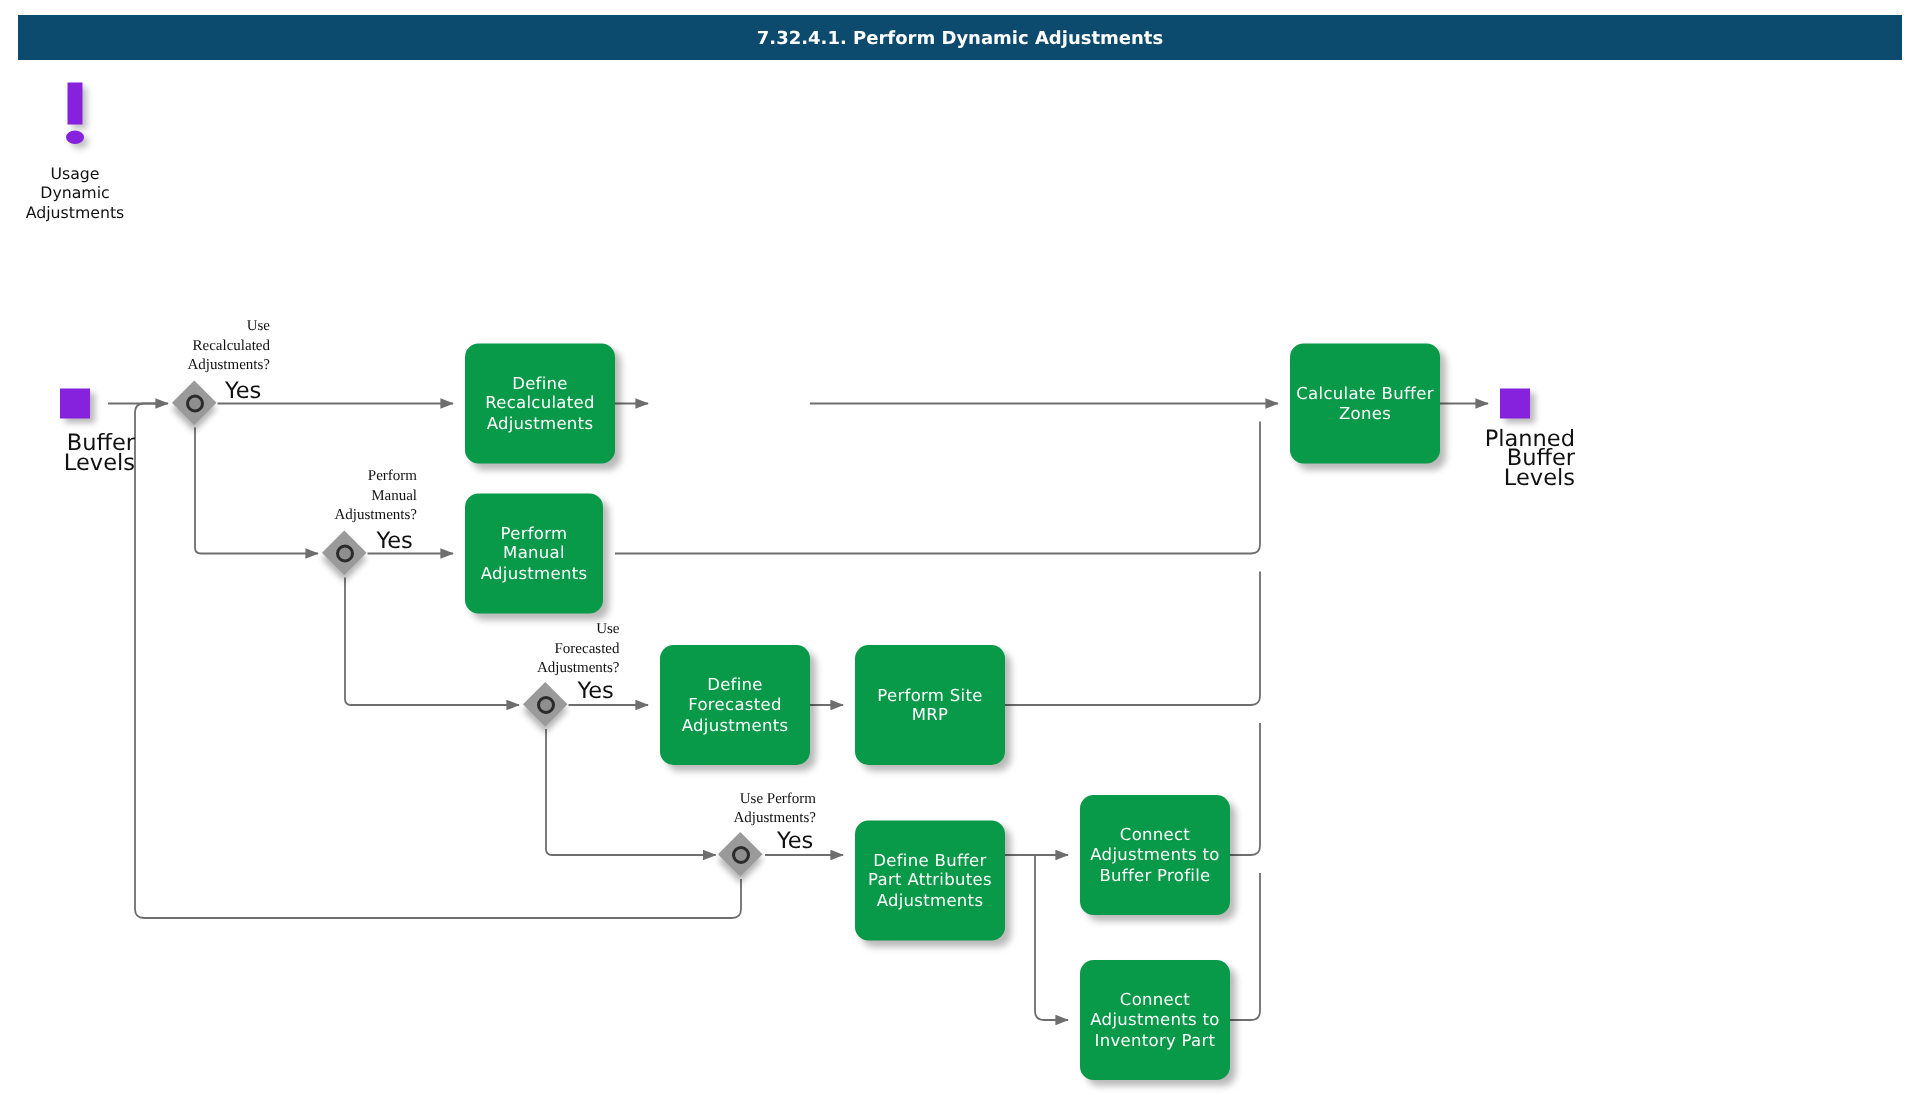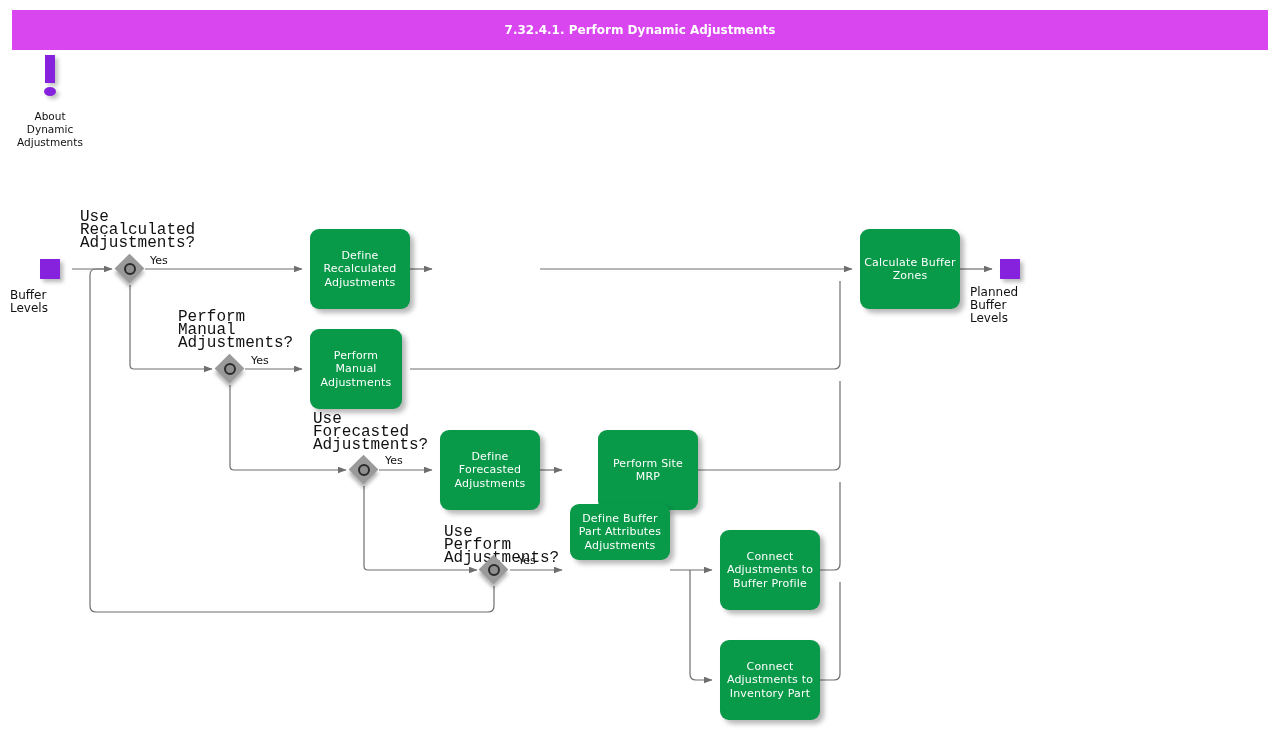--- a/index.html
+++ b/index.html
@@ -20,22 +20,22 @@
     width: 1280px;
     height: 730px;
     background: #ffffff;
   }
   
   .title-bar {
     position: absolute;
     left: 12px;
     top: 10px;
     width: 1256px;
-    height: 40px;
-    background: #d946ef;
+    height: 30px;
+    background: #0c4a6e;
     display: flex;
     align-items: center;
     justify-content: center;
   }
   .title-bar .title-text {
     color: #ffffff;
     font-size: 12px;
     font-weight: bold;
     font-family: "DejaVu Sans", sans-serif;
     letter-spacing: 0px;
@@ -94,49 +94,49 @@
     width: 12px;
     height: 12px;
     border: 2px solid #2b2b2b;
     border-radius: 50%;
     background: #8f8f8f;
     box-sizing: border-box;
   }
   
   .gw-caption {
     position: absolute;
-    font-size: 16px;
+    font-size: 10px;
     line-height: 13px;
     color: #111111;
-    text-align: left;
+    text-align: right;
     white-space: pre-line;
-    font-family: Liberation Mono, monospace;
+    font-family: Liberation Serif, serif;
   }
   .edge-label {
     position: absolute;
-    font-size: 11px;
+    font-size: 15px;
     line-height: 13px;
     color: #111111;
     font-family: "DejaVu Sans", sans-serif;
     white-space: nowrap;
   }
   
   .io-node {
     position: absolute;
     width: 20px;
     height: 20px;
     background: #8622dd;
     box-shadow: 3px 3px 4px rgba(0,0,0,0.28);
   }
   .io-caption {
     position: absolute;
-    font-size: 12px;
+    font-size: 15px;
     line-height: 13px;
     color: #111111;
-    text-align: left;
+    text-align: right;
     white-space: pre-line;
     font-family: "DejaVu Sans", sans-serif;
   }
   
   .info-marker {
     position: absolute;
     width: 30px;
     height: 45px;
   }
   .info-marker .bang-bar {
@@ -223,21 +223,21 @@
 
       <path d="M 960,269 L 992,269" marker-end="url(#arrow)"></path>
 
     </g>
   </svg>
 
   <div class="info-marker" style="left:35px; top:55px;">
     <div class="bang-bar"></div>
     <div class="bang-dot"></div>
   </div>
-  <div class="info-caption" style="left:0px; top:110px; width:100px;">About
+  <div class="info-caption" style="left:0px; top:110px; width:100px;">Usage
 Dynamic
 Adjustments</div>
 
   <div class="io-node" style="left:40px; top:259px;"></div>
   <div class="io-caption" style="left:10px; top:289px; width:80px;">Buffer
 Levels</div>
 
   <div class="io-node" style="left:1000px; top:259px;"></div>
   <div class="io-caption" style="left:970px; top:286px; width:80px;">Planned
 Buffer
@@ -289,26 +289,26 @@
     <span class="task-label">Perform Manual
 Adjustments</span>
   </div>
 
   <div class="task" style="left:440px; top:430px; width:100px; height:80px;">
     <span class="task-label">Define
 Forecasted
 Adjustments</span>
   </div>
 
-  <div class="task" style="left:570px; top:430px; width:100px; height:80px;margin-left:28px;">
+  <div class="task" style="left:570px; top:430px; width:100px; height:80px;">
     <span class="task-label">Perform Site
 MRP</span>
   </div>
 
-  <div class="task" style="left:570px; top:504px; width:100px; height:56px;">
+  <div class="task" style="left:570px; top:547px; width:100px; height:80px;">
     <span class="task-label">Define Buffer
 Part Attributes
 Adjustments</span>
   </div>
 
   <div class="task" style="left:720px; top:530px; width:100px; height:80px;">
     <span class="task-label">Connect
 Adjustments to
 Buffer Profile</span>
   </div>

